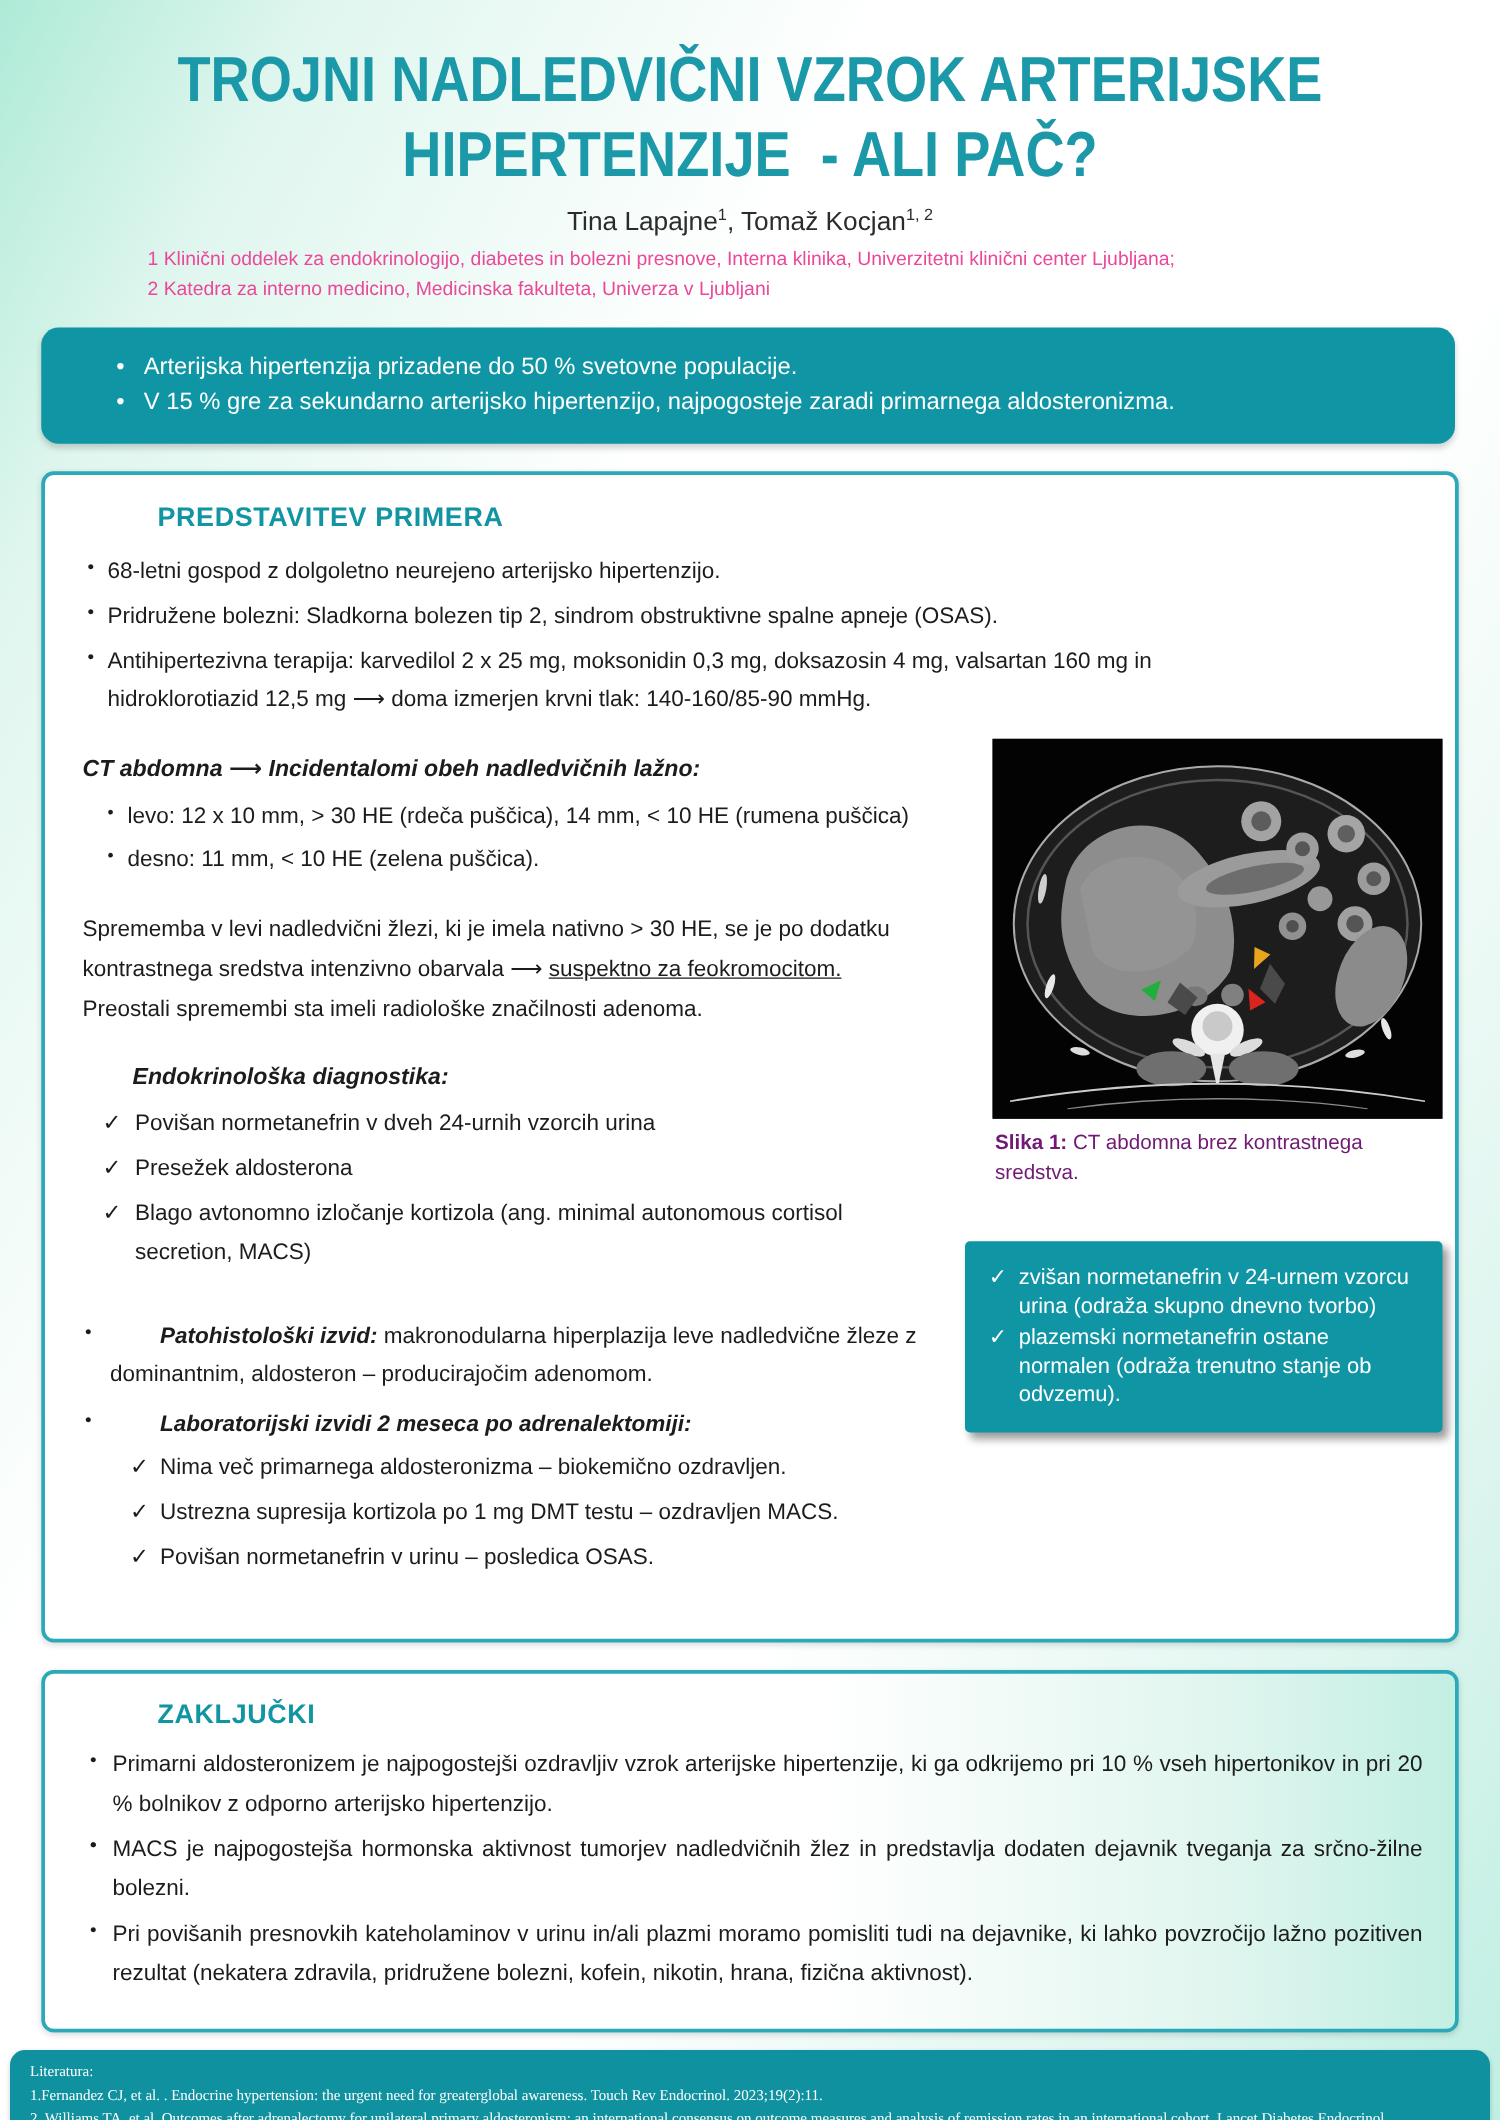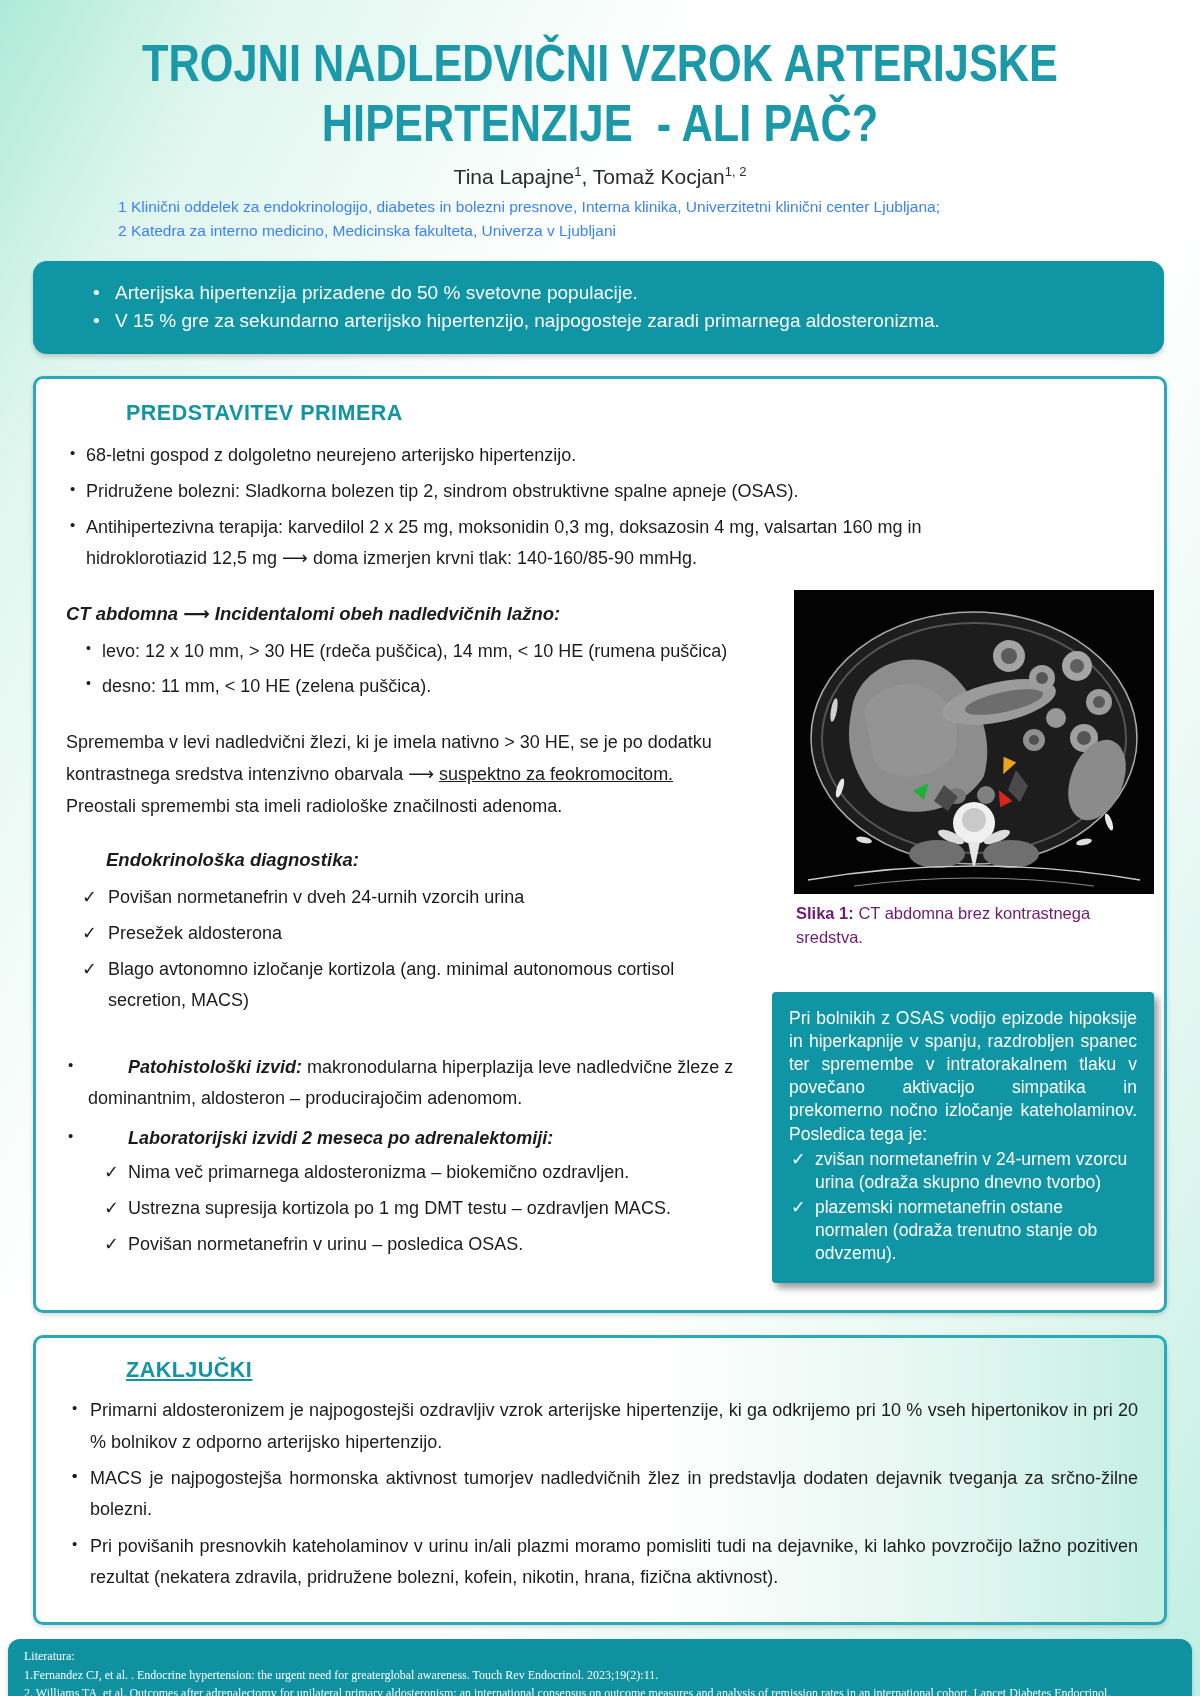--- a/index.html
+++ b/index.html
@@ -8,21 +8,21 @@
     font-family:"Liberation Sans","DejaVu Sans",sans-serif;
     color:#1c1c1c;
     background:linear-gradient(118deg,#aeead7 0%,#dff6ee 12%,#ffffff 34%,#ffffff 62%,#ddf5ee 86%,#bfefe3 100%);
     overflow:hidden;
     -webkit-font-smoothing:antialiased;
   }
   .title{margin-top:34px;text-align:center;color:#1b99a9;font-weight:800;line-height:1.18;}
   .title-line{display:block;font-size:51px;letter-spacing:0px;transform:scaleX(0.85);transform-origin:center;white-space:pre;}
   .authors{text-align:center;margin-top:10px;font-size:21px;color:#2b2b2b;}
   .authors sup{font-size:13px;}
-  .affils{margin:6px 0 0 118px;font-size:15.5px;line-height:1.55;color:#3b82f6;}
+  .affils{margin:6px 0 0 118px;font-size:15.5px;line-height:1.55;color:#ec4899;}
   .banner{
     margin:18px 36px 0 33px;background:#0f95a3;border-radius:14px;
     padding:15px 30px 16px 60px;color:#ffffff;font-size:19px;
     box-shadow:0 3px 5px rgba(0,0,0,0.18);
   }
   .banner .b-line{position:relative;padding-left:22px;margin:6px 0;}
   .banner .dot{position:absolute;left:0;top:0;}
   .panel{
     margin:22px 33px 0 33px;background:#ffffff;border:3px solid #2ba9b8;border-radius:10px;
     box-shadow:0 2px 5px rgba(0,0,0,0.15);
@@ -59,21 +59,21 @@
     margin:42px 0 0 10px;width:382px;box-sizing:border-box;
     background:#0f95a3;color:#ffffff;padding:15px 17px 16px 17px;
     font-size:17.5px;line-height:1.32;border-radius:4px;
     box-shadow:4px 5px 7px rgba(0,0,0,0.4);
   }
   .osas-box .intro{text-align:justify;}
   .osas-box .chk{padding-left:26px;margin-top:2px;margin-bottom:2px;}
   .osas-box .chk .tick{left:2px;}
   .panel2{padding:14px 26px 6px 30px;box-sizing:border-box;height:290px;overflow:hidden;
     background:linear-gradient(90deg,#ffffff 0%,#ffffff 55%,#e2f6f0 82%,#c3efe2 100%);}
-  .panel2 .sec-head{text-decoration:underline;}
+  .panel2 .sec-head{}
   .conc-list{margin-top:12px;font-size:18px;line-height:1.74;}
   .conc-list .li{text-align:justify;padding-left:24px;margin-bottom:5px;}
   .conc-list .li .dot{left:6px;}
   .footer{
     margin:14px 8px 0 8px;background:#1091a0;border-radius:12px;
     padding:8px 16px 12px 16px;color:#ffffff;font-size:12px;line-height:1.52;
     box-shadow:0 2px 4px rgba(0,0,0,0.2);height:118px;overflow:hidden;
   }
   .footer div{margin:0;font-family:Liberation Serif, serif;}
 </style>
@@ -240,21 +240,20 @@
 
         <polygon points="0,-9 7,7 -7,7" fill="#1faf3c" transform="translate(129,200) rotate(40)"></polygon>
         <polygon points="0,-9 7,7 -7,7" fill="#e8a51d" transform="translate(213,176) rotate(205)"></polygon>
         <polygon points="0,-9 7,7 -7,7" fill="#d9251d" transform="translate(209,208) rotate(-28)"></polygon>
       </svg>
       <div class="caption">
         <b>Slika 1:</b><span> CT abdomna brez kontrastnega sredstva.</span>
       </div>
 
       <div class="osas-box">
-        <div class="intro">Pri bolnikih z OSAS vodijo epizode hipoksije in hiperkapnije v spanju, razdrobljen spanec ter spremembe v intratorakalnem tlaku v povečano aktivacijo simpatika in prekomerno nočno izločanje kateholaminov. Posledica tega je:</div>
         <div class="chk">
           <span class="tick">✓</span>
           <span>zvišan normetanefrin v 24-urnem vzorcu urina (odraža skupno dnevno tvorbo)</span>
         </div>
         <div class="chk">
           <span class="tick">✓</span>
           <span>plazemski normetanefrin ostane normalen (odraža trenutno stanje ob odvzemu).</span>
         </div>
       </div>
     </div>

